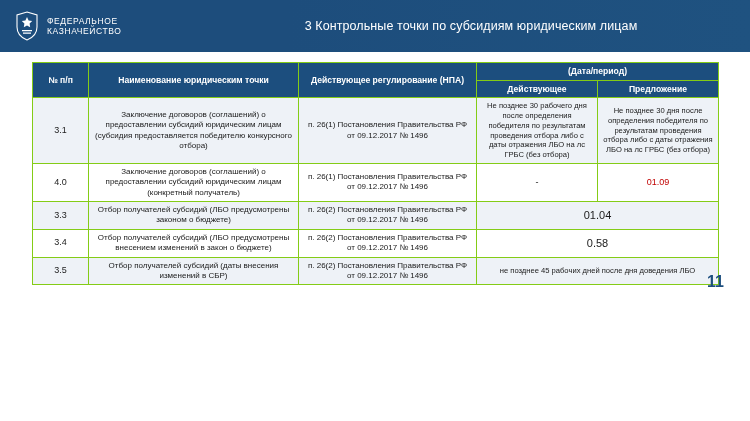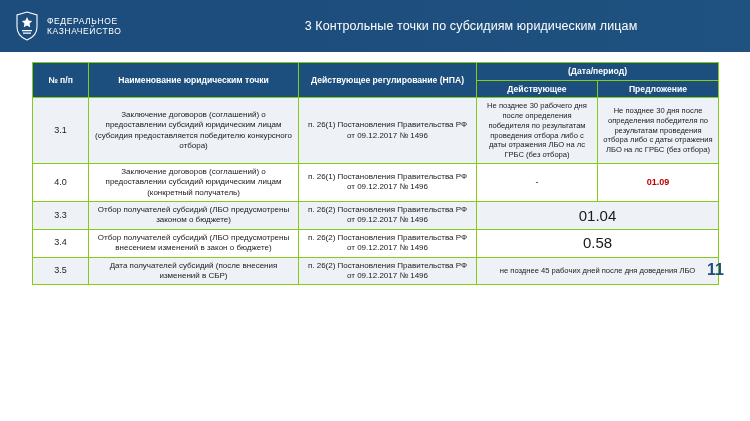--- a/index.html
+++ b/index.html
@@ -126,35 +126,35 @@
   }
   td.npa {
     font-size: 8px;
     line-height: 1.3;
   }
   td.period {
     font-size: 7.6px;
     line-height: 1.28;
   }
   td.val {
-    font-size: 15px;
+    font-size: 11px;
   }
   td.val-red {
     font-size: 9px;
     color: #c00000;
-    font-weight: bold;
+    font-weight: normal;
     margin-top: 28px;
   }
   td.dash { font-size: 9px; }
 
   
   .page-num {
     position: absolute;
     right: 26px;
-    bottom: 28px;
+    bottom: 16px;
     color: #1c4e7e;
     font-size: 16px;
     font-weight: bold;
   }
   .bottom-rule {
     position: absolute;
     left: 0;
     bottom: 0;
     width: 750px;
     height: 4px;
@@ -226,21 +226,21 @@
           <td class="val" colspan="2">01.04</td>
         </tr>
         <tr class="r-even">
           <td class="num">3.4</td>
           <td class="name">Отбор получателей субсидий (ЛБО предусмотрены внесением изменений в закон о бюджете)</td>
           <td class="npa">п. 26(2) Постановления Правительства РФ от 09.12.2017 № 1496</td>
           <td class="val" colspan="2">0.58</td>
         </tr>
         <tr class="r-odd">
           <td class="num">3.5</td>
-          <td class="name">Дата получателей субсидий (после внесения изменений в СБР)</td>
+          <td class="name">Отбор получателей субсидий (даты внесения изменений в СБР)</td>
           <td class="npa">п. 26(2) Постановления Правительства РФ от 09.12.2017 № 1496</td>
           <td class="period" colspan="2">не позднее 45 рабочих дней после дня доведения ЛБО</td>
         </tr>
       </tbody>
     </table>
   </div>
 
   <div class="page-num">11</div>
   <div class="bottom-rule"></div>
 </div>

